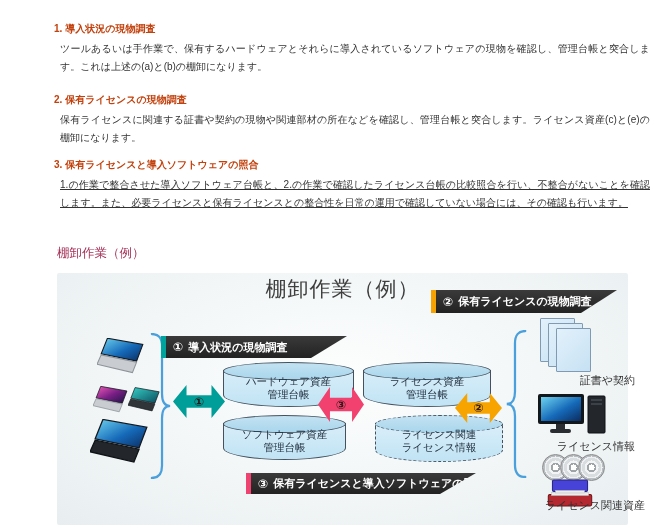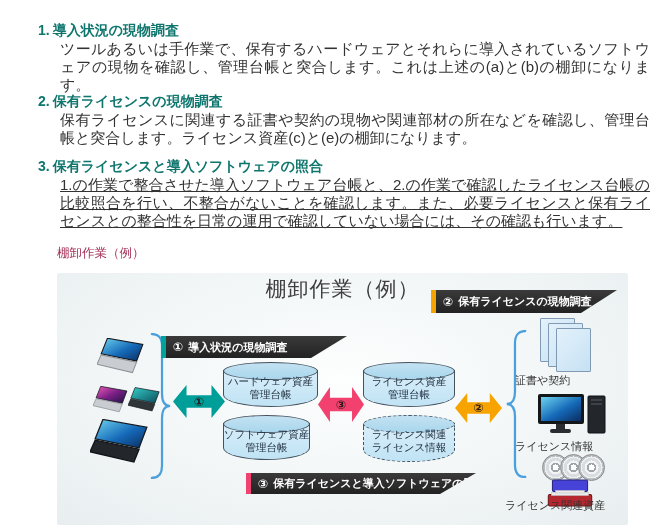--- a/index.html
+++ b/index.html
@@ -3,43 +3,43 @@
 <meta charset="utf-8">
 <style>
   html,body{margin:0;padding:0;}
   body{
     width:666px;height:532px;position:relative;overflow:hidden;
     background:#ffffff;
     font-family:"Liberation Sans","DejaVu Sans",sans-serif;
     color:#333;
   }
   
-  .sec-h{position:absolute;left:38px;font-size:14px;font-weight:bold;color:#0f766e;white-space:nowrap;}
+  .sec-h{position:absolute;left:54px;font-size:10px;font-weight:bold;color:#c2410c;white-space:nowrap;}
   .sec-h .sp{margin-left:3px;}
-  .sec-b{position:absolute;left:60px;width:590px;font-size:15px;line-height:18px;color:#333;text-align:justify;}
+  .sec-b{position:absolute;left:60px;width:590px;font-size:10px;line-height:18px;color:#333;text-align:justify;}
   .doc-link{position:absolute;left:57px;top:245px;font-size:12.5px;color:#a53158;text-decoration:none;cursor:pointer;}
   
   .diagram{
     position:absolute;left:57px;top:273px;width:571px;height:252px;
     background:radial-gradient(ellipse at 50% 42%,#fdfefe 0%,#f2f6f7 55%,#e8eef0 100%);
     border-radius:2px;
   }
   .dg-title{position:absolute;left:0;right:0;top:2px;text-align:center;font-size:21px;color:#3f3f3f;letter-spacing:1px;}
   .banner{
     position:absolute;display:flex;align-items:center;
     background:linear-gradient(#3a3a3a,#222);
     clip-path:polygon(0 0,100% 0,calc(100% - 36px) 100%,0 100%);
     filter:drop-shadow(1px 2px 2px rgba(0,0,0,0.25));
     color:#fff;font-size:11px;font-weight:bold;white-space:nowrap;z-index:6;
   }
   .banner .accent{width:5px;align-self:stretch;flex:0 0 5px;}
   .banner .bnum{margin-left:7px;font-size:12px;}
   .banner .btext{margin-left:5px;}
   
-  .cyl{position:absolute;z-index:4;}
+  .cyl{position:absolute;z-index:4;padding-left:36px;}
   .cyl-top{position:absolute;left:0;right:0;top:0;height:16px;border-radius:50%;
     background:linear-gradient(#c3e2f2,#a9d6ec);border:1.5px solid #45525e;z-index:2;}
   .cyl-body{position:absolute;left:0;right:0;top:8px;bottom:0;
     background:linear-gradient(#d9eef9,#c0e3f4);border:1.5px solid #45525e;border-top:none;
     border-bottom-left-radius:50% 12px;border-bottom-right-radius:50% 12px;z-index:1;}
   .cyl.dashed .cyl-top,.cyl.dashed .cyl-body{border-style:dashed;}
   .cyl-label{position:absolute;left:0;right:0;top:13px;z-index:3;text-align:center;
     font-size:10.5px;line-height:13px;color:#1f2d3d;}
   
   .dbl-arrow{position:absolute;z-index:5;
@@ -56,21 +56,21 @@
     border:1px solid #7f9ab2;border-radius:1px;}
   
   .pc{position:absolute;}
   
   .cds{position:absolute;height:26px;}
   .cd{position:absolute;width:25px;height:25px;border-radius:50%;border:1px solid #8a8a8a;
     background:radial-gradient(circle at 50% 50%,#ffffff 0 3px,#9fa4a8 3px 4.5px,#f2f4f5 4.5px 7px,#d9dde0 7px 9.5px,#eef0f1 9.5px 11px,#b9bec2 11px 12.5px);}
   
   .books{position:absolute;}
   
-  .icon-label{position:absolute;text-align:left;font-size:11px;color:#333;white-space:nowrap;}
+  .icon-label{position:absolute;text-align:right;font-size:11px;color:#333;white-space:nowrap;}
 </style>
 </head>
 <body>
 
 <svg width="0" height="0" style="position:absolute" aria-hidden="true">
   <defs>
     <linearGradient id="scrA" x1="0" y1="0" x2="1" y2="1">
       <stop offset="0" stop-color="#6fd3f0"></stop>
         <stop offset="0.55" stop-color="#1569b8"></stop>
         <stop offset="1" stop-color="#0b2c5e"></stop>
@@ -173,21 +173,21 @@
   </div>
 
   <div class="cyl" style="left:306px;top:89px;width:92px;height:45px;">
     <div class="cyl-body"></div>
     <div class="cyl-top"></div>
     <div class="cyl-label">
       <div>ライセンス資産</div>
       <div>管理台帳</div>
     </div>
   </div>
-  <div class="cyl dashed" style="left:306px;top:142px;width:92px;height:47px;">
+  <div class="cyl dashed" style="left:318px;top:142px;width:92px;height:47px;">
     <div class="cyl-body"></div>
     <div class="cyl-top"></div>
     <div class="cyl-label">
       <div>ライセンス関連</div>
       <div>ライセンス情報</div>
     </div>
   </div>
 
   <div class="dbl-arrow" style="left:398px;top:120px;width:47px;height:30px;background:#f7a400;">
     <span class="anum">②</span>

